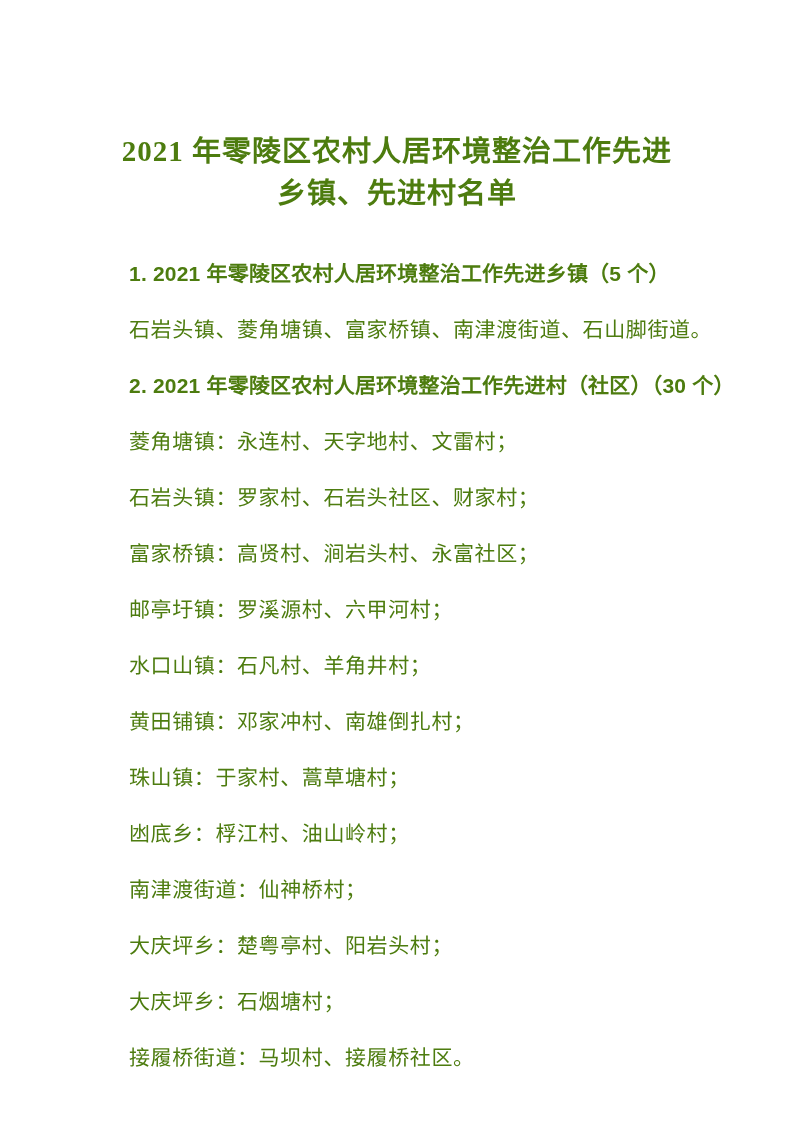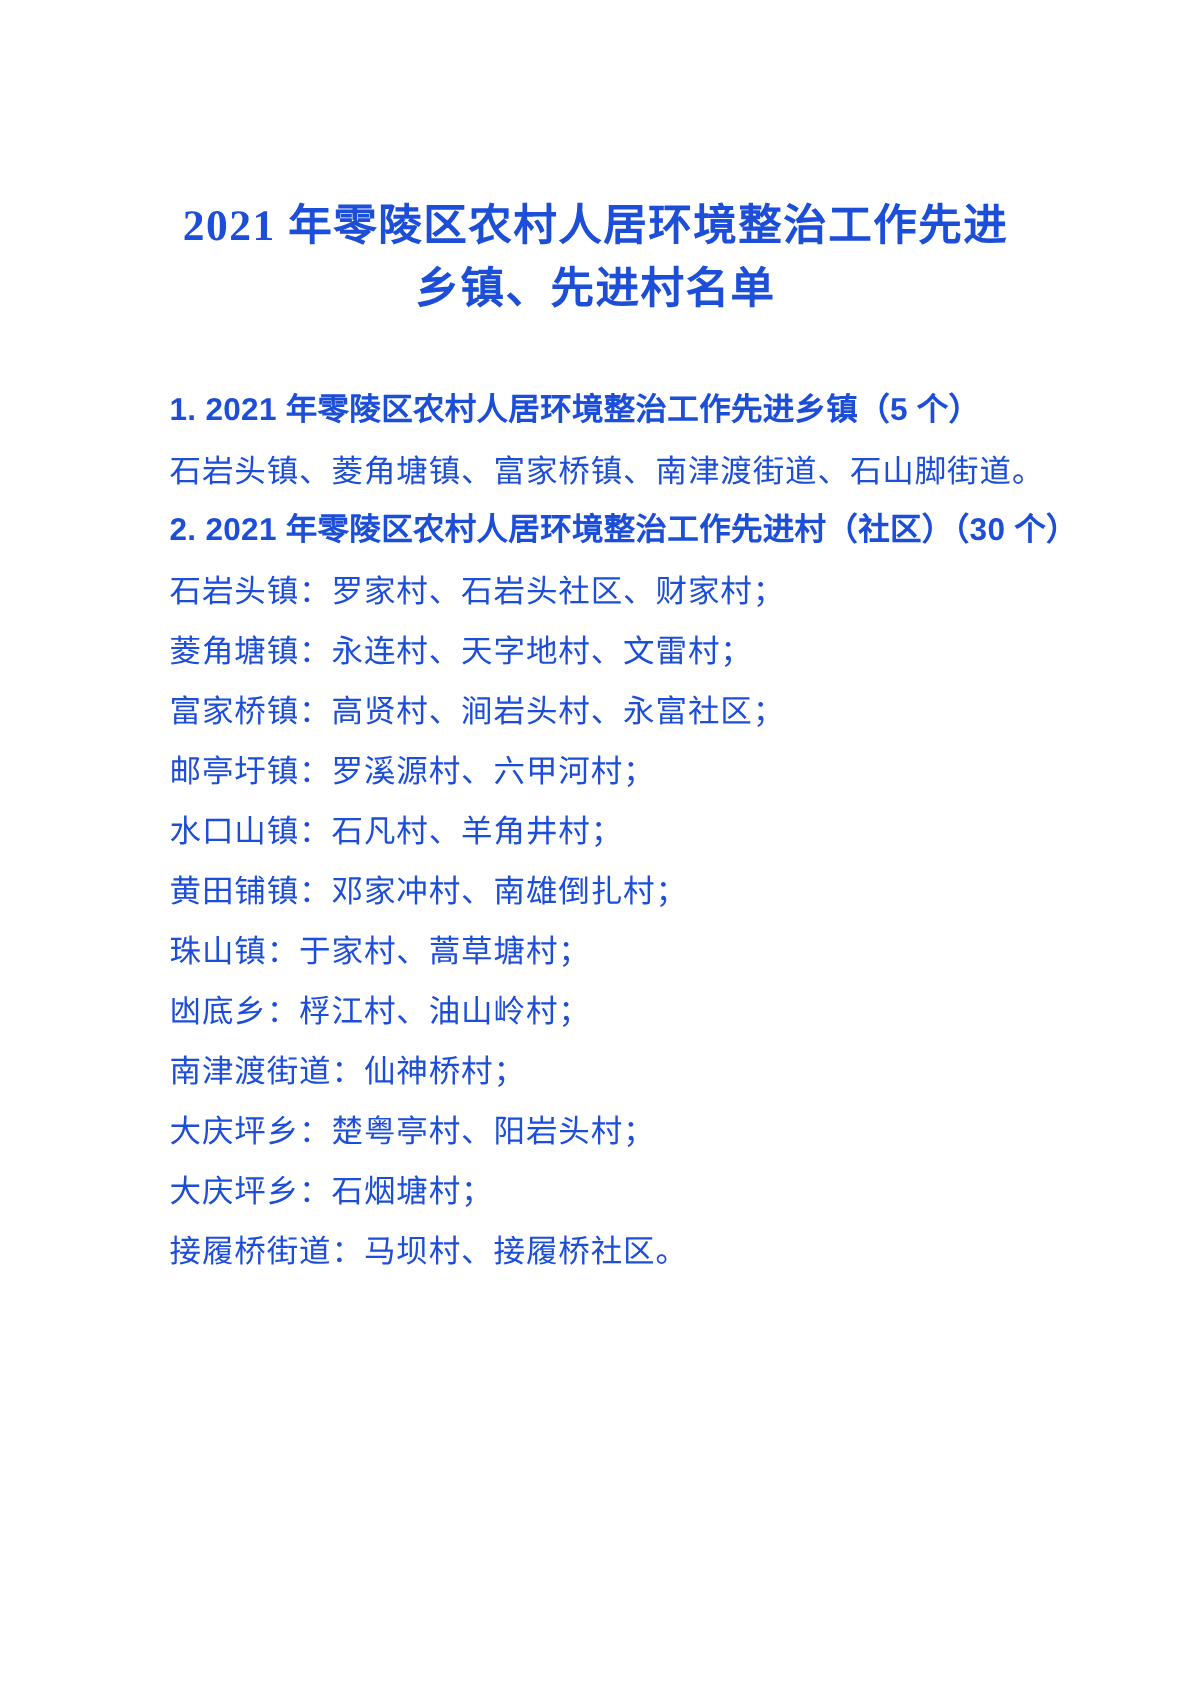--- a/index.html
+++ b/index.html
@@ -6,42 +6,42 @@
     margin: 0;
     padding: 0;
     background: #ffffff;
   }
   .page {
     position: relative;
     width: 793px;
     height: 1122px;
     box-sizing: border-box;
     background: #ffffff;
-    color: #1d4ed8;
+    color: #4d7c0f;
     padding: 130px 112px 0 113px;
     overflow: hidden;
     font-family: "Liberation Serif", serif;
   }
   h1.doc-title {
     margin: 0;
     font-size: 29px;
     line-height: 42px;
     font-weight: 700;
     text-align: center;
     letter-spacing: 1px;
     font-family: "Liberation Serif", serif;
   }
   h1.doc-title .title-line {
     display: block;
   }
   .content {
     margin-top: 40px;
   }
   .content p {
-    margin: 0;
+    margin: 16px;
     line-height: 40px;
     font-size: 21px;
     white-space: nowrap;
   }
   p.section-heading {
     font-family: "Liberation Sans", sans-serif;
     font-weight: 700;
     letter-spacing: 0.2px;
   }
   p.body-text {
@@ -60,22 +60,22 @@
     <span class="title-line">乡镇、先进村名单</span>
   </h1>
 
   <div class="content">
 
     <p class="section-heading">1. 2021 年零陵区农村人居环境整治工作先进乡镇（5 个）</p>
     <p class="body-text">石岩头镇、菱角塘镇、富家桥镇、南津渡街道、石山脚街道。</p>
 
     <p class="section-heading">2. 2021 年零陵区农村人居环境整治工作先进村（社区）（30 个）</p>
 
+    <p class="body-text">菱角塘镇：永连村、天字地村、文雷村；</p>
     <p class="body-text">石岩头镇：罗家村、石岩头社区、财家村；</p>
-    <p class="body-text">菱角塘镇：永连村、天字地村、文雷村；</p>
     <p class="body-text">富家桥镇：高贤村、涧岩头村、永富社区；</p>
     <p class="body-text">邮亭圩镇：罗溪源村、六甲河村；</p>
     <p class="body-text">水口山镇：石凡村、羊角井村；</p>
     <p class="body-text">黄田铺镇：邓家冲村、南雄倒扎村；</p>
     <p class="body-text">珠山镇：于家村、蒿草塘村；</p>
     <p class="body-text">凼底乡：桴江村、油山岭村；</p>
     <p class="body-text">南津渡街道：仙神桥村；</p>
     <p class="body-text">大庆坪乡：楚粤亭村、阳岩头村；</p>
     <p class="body-text">大庆坪乡：石烟塘村；</p>
     <p class="body-text">接履桥街道：马坝村、接履桥社区。</p>

